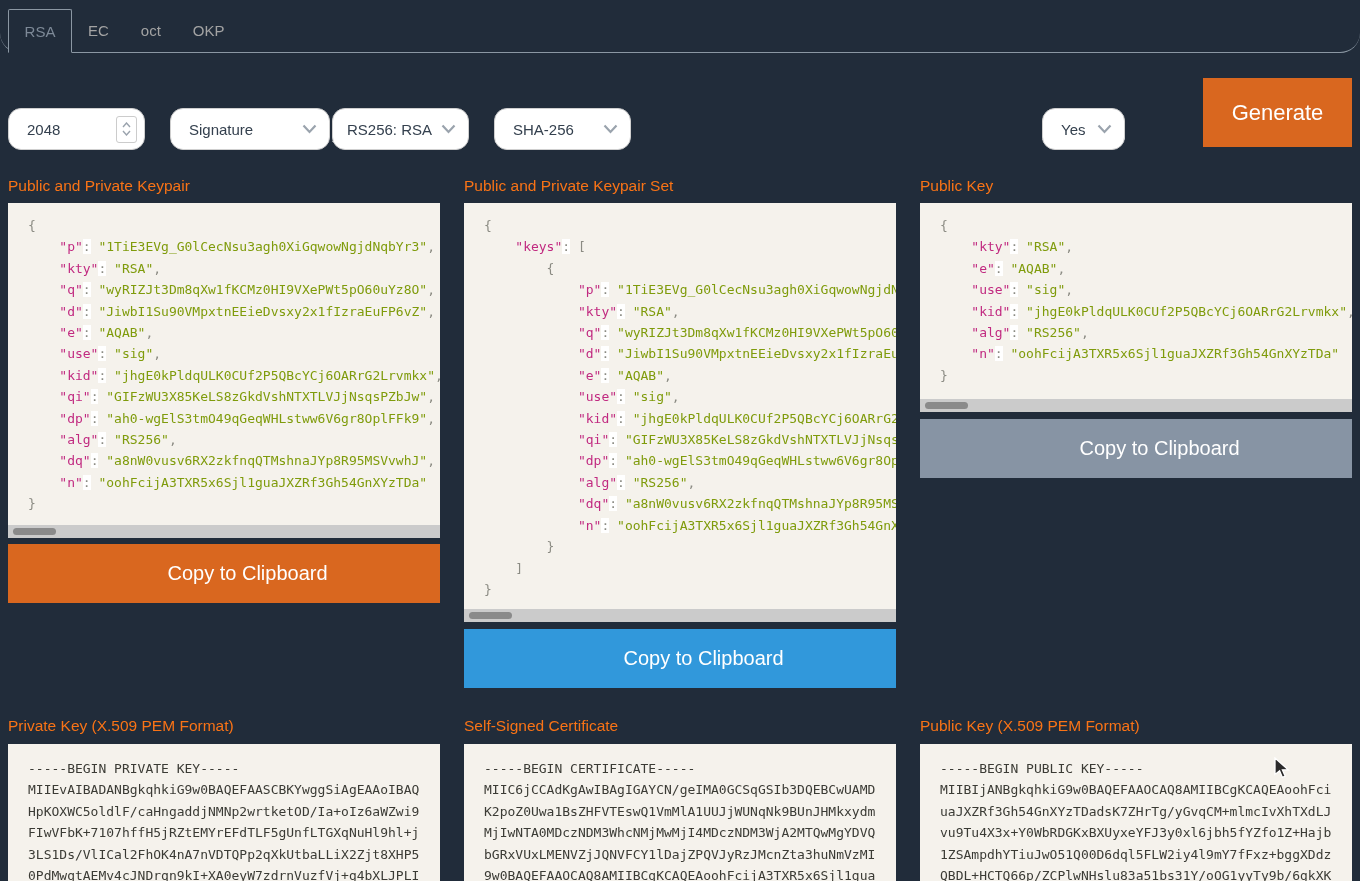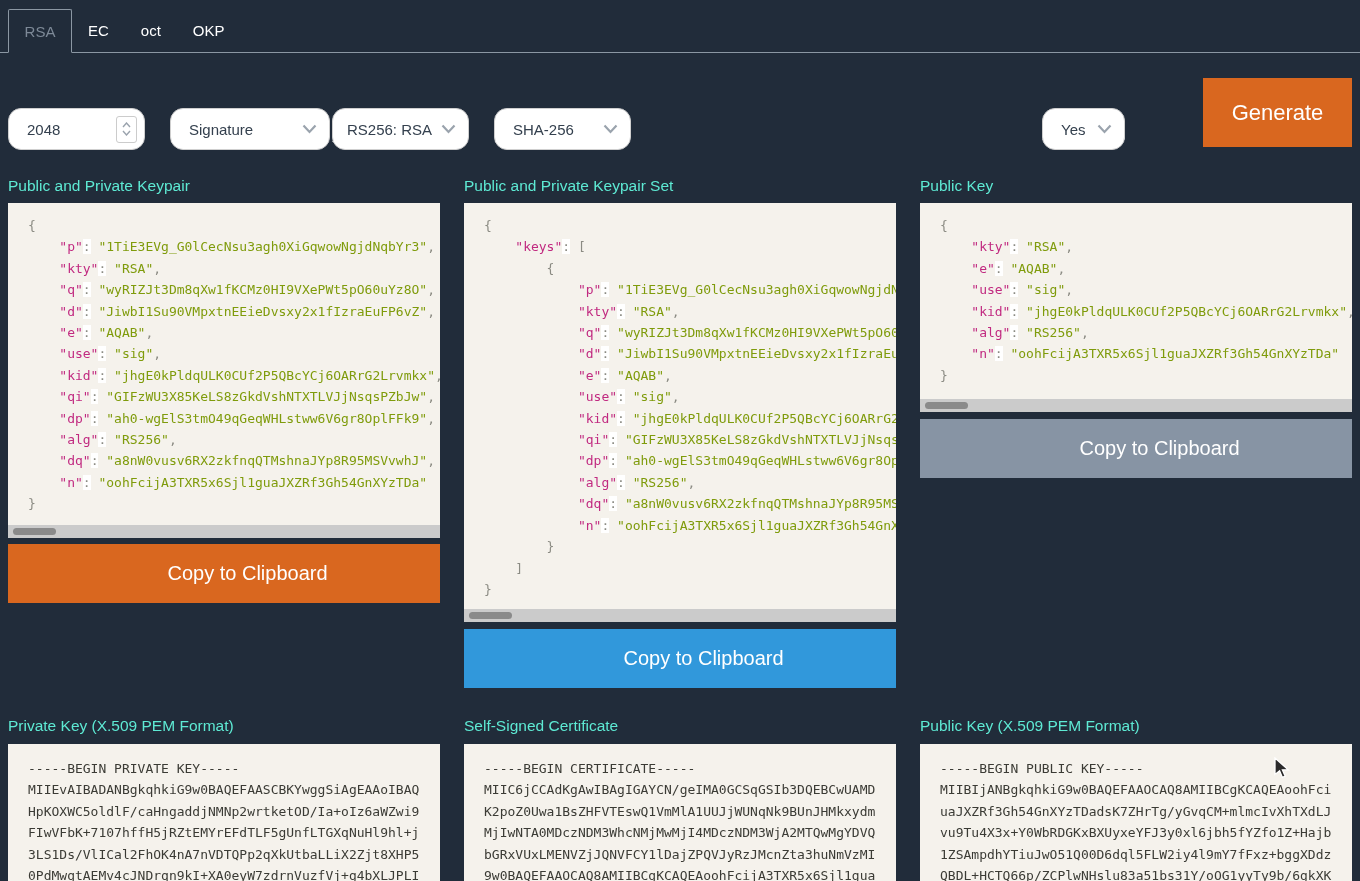--- a/index.html
+++ b/index.html
@@ -14,39 +14,39 @@
     --jstr:#7f9b0b;
     --pemtxt:#3b3b35;
   }
   *{margin:0;padding:0;box-sizing:border-box;}
   html,body{width:1360px;height:881px;}
   body{
     position:relative;overflow:hidden;background:var(--bg);
     font-family:"Liberation Sans", sans-serif;
   }
   
-  .tabbar{position:absolute;left:0;top:0;width:1360px;height:53px;border-bottom:1px solid var(--tabline);display:flex;align-items:flex-end;padding-left:8px;}
-  .tab{height:43px;display:flex;align-items:center;justify-content:center;font-size:15px;color:#ffffff;cursor:pointer;padding:0 16px;}
+  .tabbar{position:absolute;left:0;top:0;width:1360px;height:53px;border-bottom:1px solid var(--tabline);display:flex;align-items:flex-end;padding-left:8px;border-radius:20px;}
+  .tab{height:43px;display:flex;align-items:center;justify-content:center;font-size:15px;color:#a3a3a3;cursor:pointer;padding:0 16px;}
   .tab.active{width:64px;padding:0;margin-bottom:-1px;height:44px;background:var(--bg);
     border:1px solid var(--tabline);border-bottom:1px solid var(--bg);color:#7d8997;border-radius:2px 2px 0 0;}
   
   .fgroup{position:absolute;top:80px;}
   .flabel{font-size:15px;font-weight:700;color:#fff;display:block;margin-top:48px;}
   .control{position:absolute;top:108px;height:42px;background:#fff;border:1px solid #cfcfcf;border-radius:13px;
     display:flex;align-items:center;font-size:15px;color:#34404e;}
   .control .val{padding-left:18px;white-space:nowrap;overflow:hidden;flex:1;}
   .chev{flex:0 0 auto;margin-right:12px;}
   
   .spinner{flex:0 0 auto;width:21px;height:27px;margin-right:7px;border:1px solid #ccc;border-radius:3px;background:#fff;
     display:flex;flex-direction:column;align-items:center;justify-content:center;gap:2px;}
   .gen-btn{position:absolute;left:1203px;top:78px;width:149px;height:69px;background:var(--orange);border:none;
     color:#fff;font-size:22px;font-family:"Liberation Sans",sans-serif;cursor:pointer;}
   
   .c1{left:8px;} .c2{left:464px;} .c3{left:920px;}
-  .sect-title{position:absolute;width:432px;font-size:15.5px;color:#5eead4;}
+  .sect-title{position:absolute;width:432px;font-size:15.5px;color:#f97316;}
   .codebox{position:absolute;width:432px;background:var(--codebg);overflow:hidden;
     font-family:"DejaVu Sans Mono","Liberation Mono",monospace;font-size:13px;line-height:21.4px;
     white-space:pre;color:var(--pun);padding:12px 0 0 20px;}
   .codebox.pem{color:var(--pemtxt);padding-top:14px;}
   .jk{color:var(--jkey);} .js{color:var(--jstr);} .jc{background:#fff;color:var(--pun);}
   .hscroll{position:absolute;left:0;bottom:0;width:432px;height:13px;background:#cbcbcb;}
   .hthumb{position:absolute;left:5px;top:3px;width:43px;height:7px;border-radius:4px;background:#8a8a8a;}
   .copybtn{position:absolute;width:432px;height:59px;border:none;color:#fff;font-size:20px;
     font-family:"Liberation Sans",sans-serif;cursor:pointer;padding-left:47px;}
   .copybtn.orange{background:var(--orange);} .copybtn.blue{background:var(--blue);} .copybtn.slate{background:var(--slate);}

